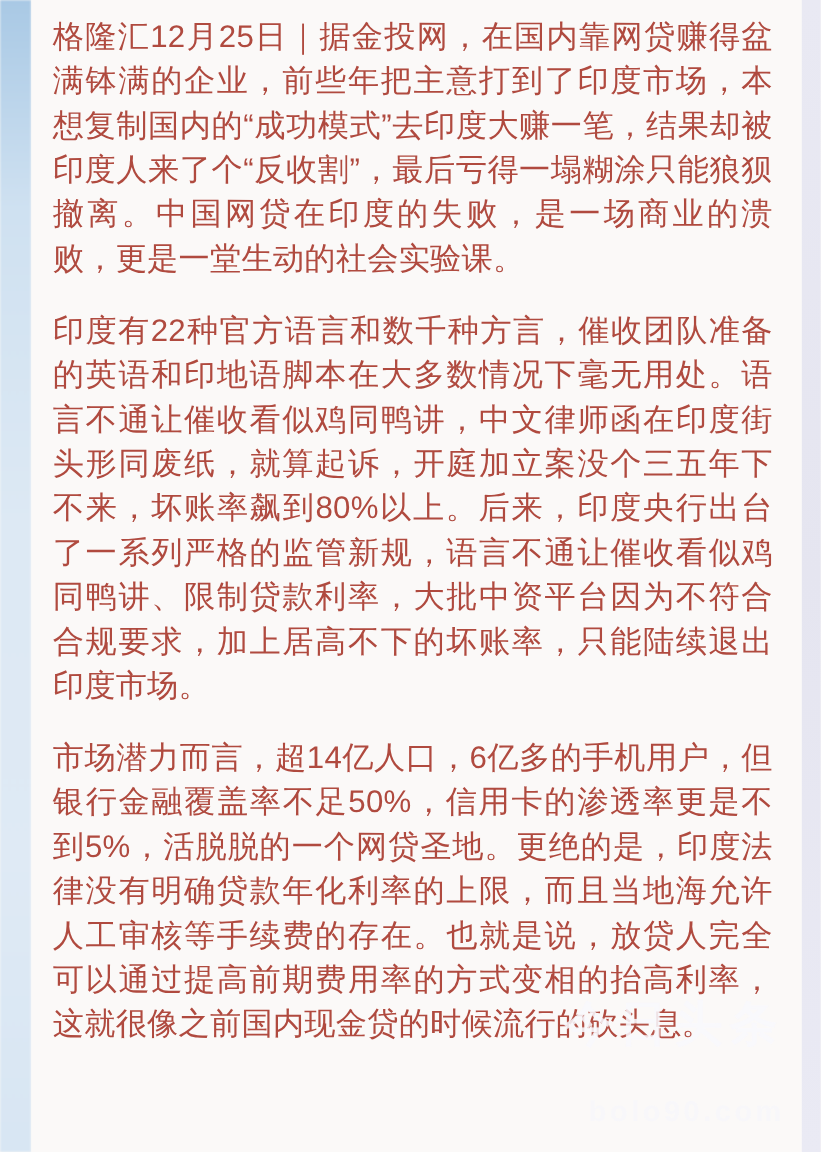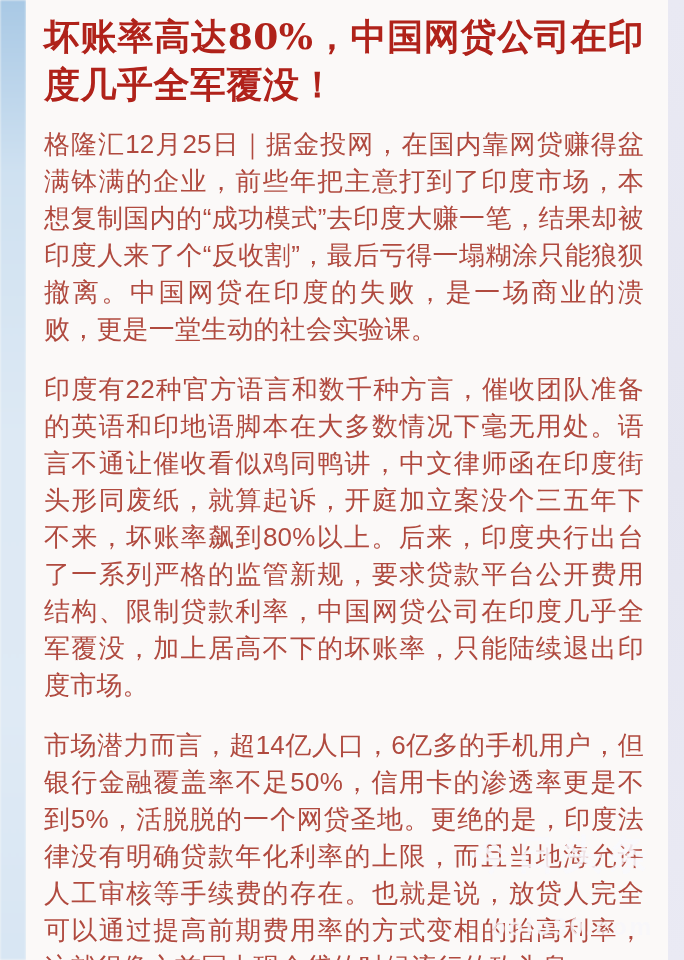--- a/index.html
+++ b/index.html
@@ -91,23 +91,22 @@
   }
 </style>
 </head>
 <body>
 
 <div class="edge-left"></div>
 <div class="edge-right"></div>
 
 <div class="page">
   <div class="article">
-    <h1>坏账率高达80%，中国网贷公司在印度几乎全军覆没！</h1>
     <p>格隆汇12月25日｜据金投网，在国内靠网贷赚得盆满钵满的企业，前些年把主意打到了印度市场，本想复制国内的“成功模式”去印度大赚一笔，结果却被印度人来了个“反收割”，最后亏得一塌糊涂只能狼狈撤离。中国网贷在印度的失败，是一场商业的溃败，更是一堂生动的社会实验课。</p>
-    <p>印度有22种官方语言和数千种方言，催收团队准备的英语和印地语脚本在大多数情况下毫无用处。语言不通让催收看似鸡同鸭讲，中文律师函在印度街头形同废纸，就算起诉，开庭加立案没个三五年下不来，坏账率飙到80%以上。后来，印度央行出台了一系列严格的监管新规，要求贷款平台公开费用结构、限制贷款利率，中国网贷公司在印度几乎全军覆没，加上居高不下的坏账率，只能陆续退出印度市场。</p>
+    <p>印度有22种官方语言和数千种方言，催收团队准备的英语和印地语脚本在大多数情况下毫无用处。语言不通让催收看似鸡同鸭讲，中文律师函在印度街头形同废纸，就算起诉，开庭加立案没个三五年下不来，坏账率飙到80%以上。后来，印度央行出台了一系列严格的监管新规，语言不通让催收看似鸡同鸭讲、限制贷款利率，大批中资平台因为不符合合规要求，加上居高不下的坏账率，只能陆续退出印度市场。</p>
     <p>市场潜力而言，超14亿人口，6亿多的手机用户，但银行金融覆盖率不足50%，信用卡的渗透率更是不到5%，活脱脱的一个网贷圣地。更绝的是，印度法律没有明确贷款年化利率的上限，而且当地海允许人工审核等手续费的存在。也就是说，放贷人完全可以通过提高前期费用率的方式变相的抬高利率，这就很像之前国内现金贷的时候流行的砍头息。</p>
   </div>
 </div>
 
 <div class="watermark">
   <div class="wm-brand">今日头条</div>
   <div class="wm-url">bolo90.com</div>
 </div>
 
 </body></html>

